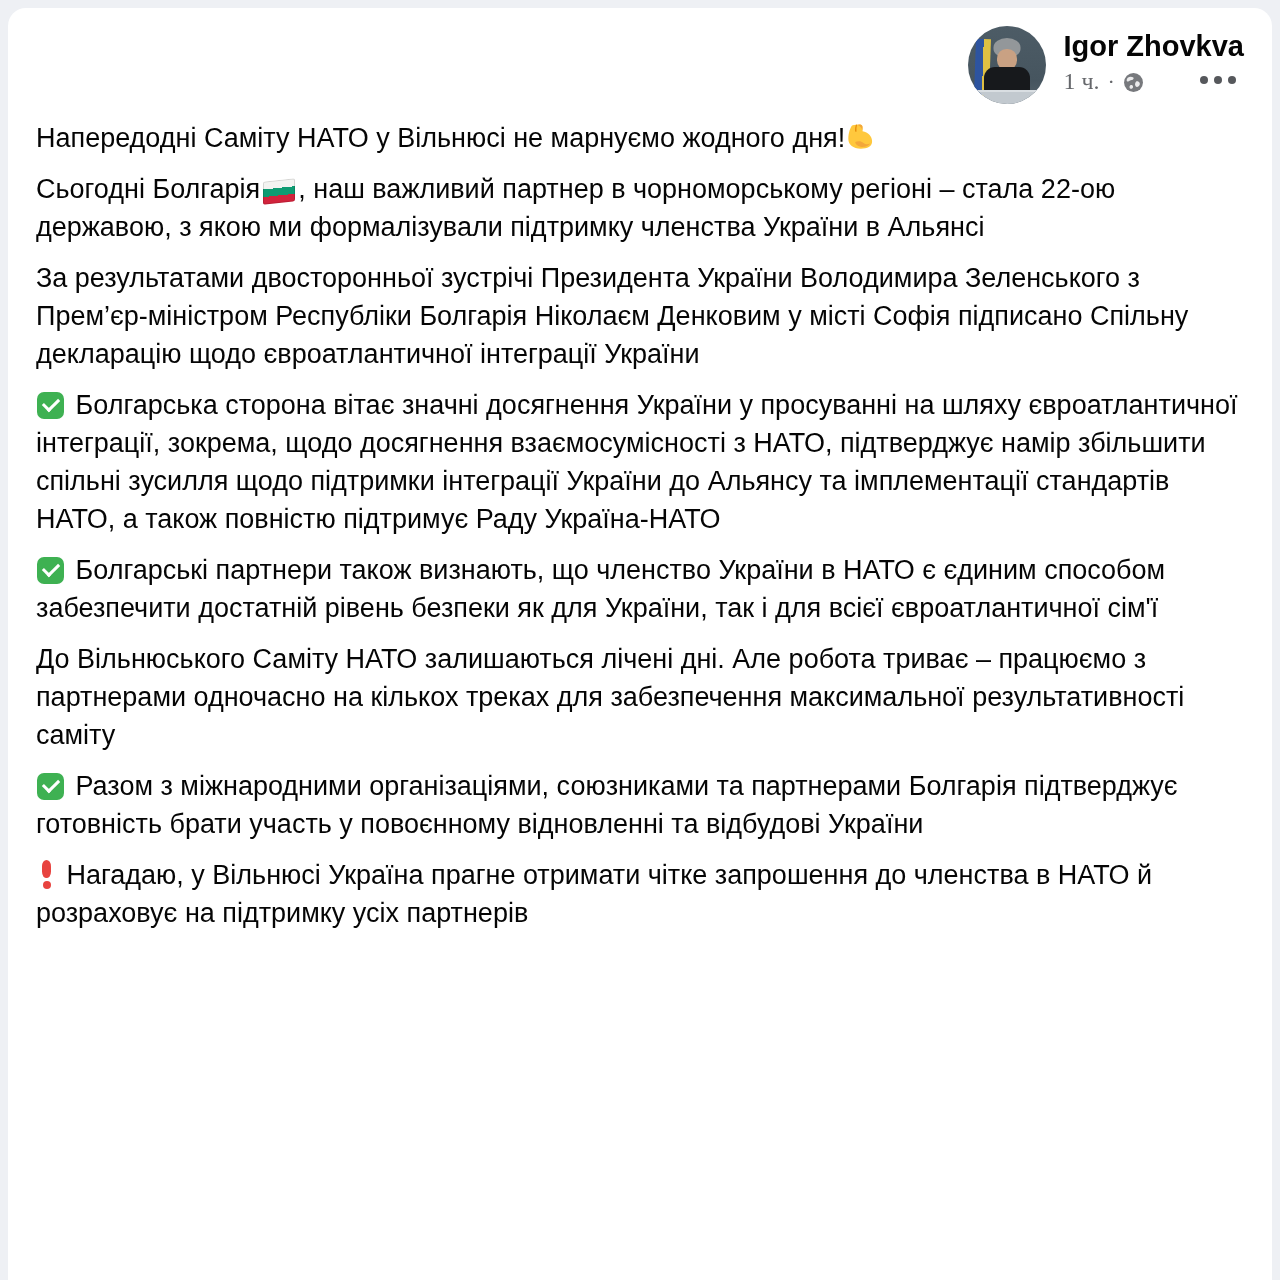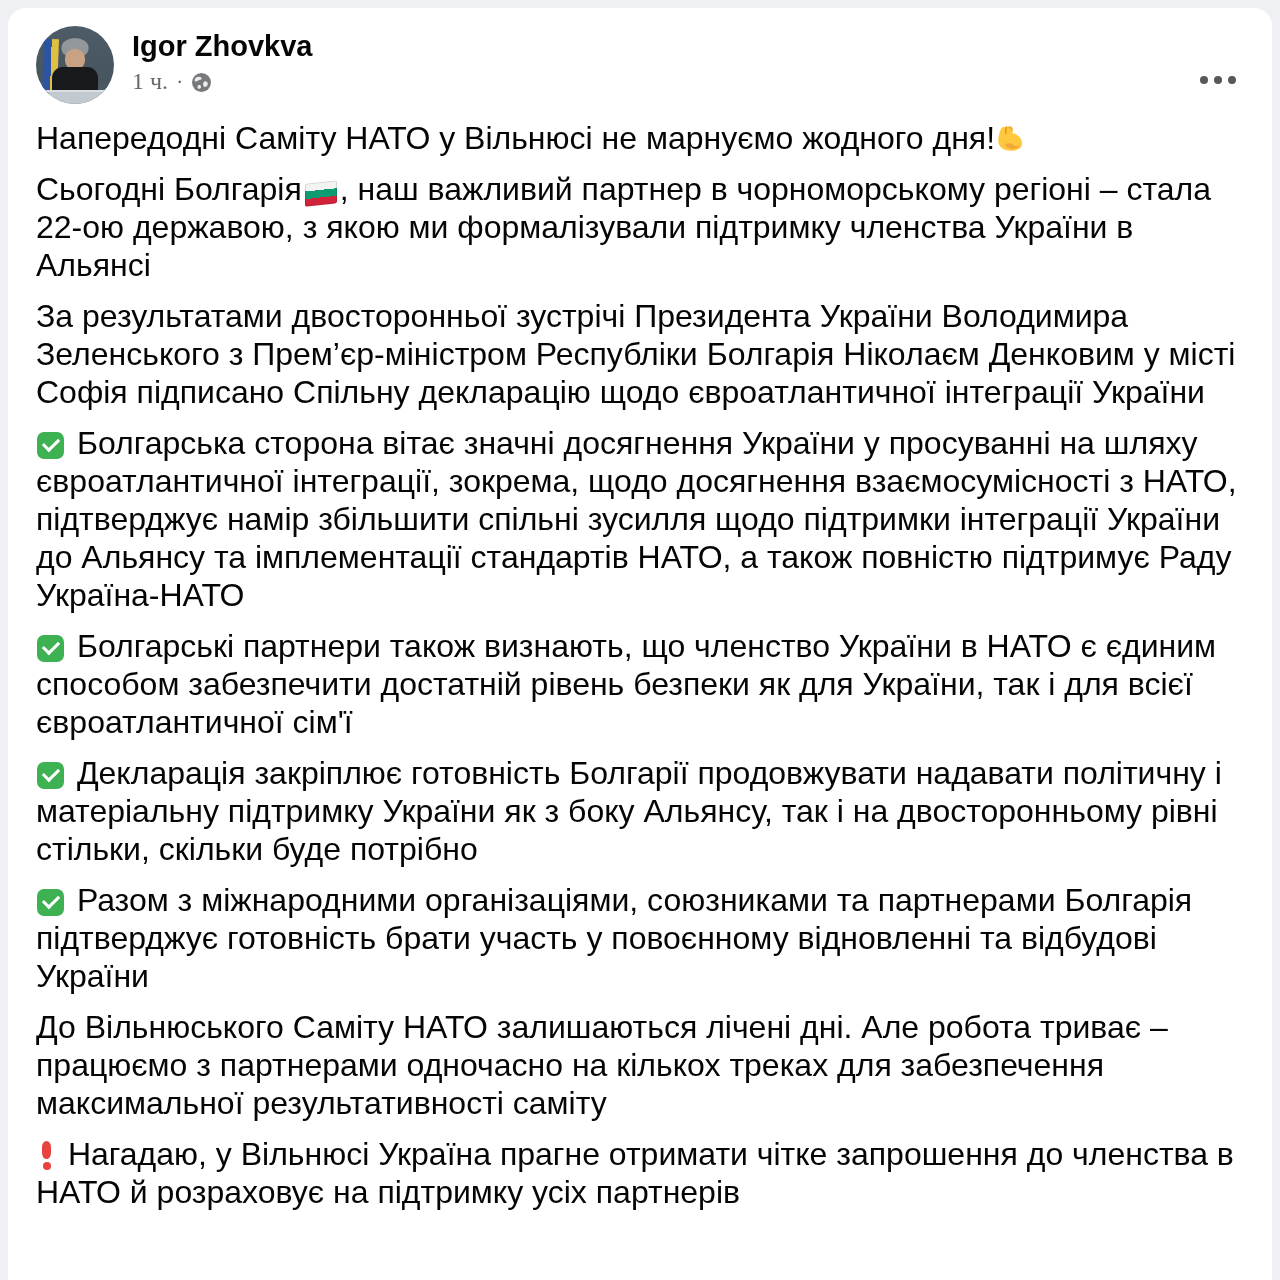--- a/index.html
+++ b/index.html
@@ -10,21 +10,21 @@
     overflow:hidden;position:relative;
   }
   .card{
     position:absolute;left:8px;top:8px;width:1264px;height:1272px;
     background:var(--card_bg,#fff);
     border-radius:18px 18px 0 0;
     padding:18px 28px 0 28px;
     box-sizing:border-box;
   }
   
-  .header{display:flex;align-items:flex-start;position:relative;}
+  .header{display:flex;align-items:flex-start;position:relative;justify-content:flex-end;}
   .avatar{
     width:78px;height:78px;border-radius:50%;overflow:hidden;position:relative;
     background:linear-gradient(180deg,#4d5c66 0%,#46555f 70%,#55626b 100%);
     flex:0 0 auto;cursor:pointer;
   }
   .av-flag{position:absolute;left:7px;top:13px;width:15px;height:57px;
     background:linear-gradient(90deg,#2d54a0 0 52%,#dfc043 52% 100%);
     transform:rotate(2deg);}
   .av-hair{position:absolute;left:50%;top:12px;transform:translateX(-50%);
     width:27px;height:19px;border-radius:50% 50% 42% 42%;background:#93979a;}
@@ -40,21 +40,21 @@
   .sub{display:flex;align-items:center;gap:8px;margin-top:5px;
     color:var(--muted,#65676b);font-size:24px;cursor:pointer;font-family:Liberation Serif, serif;}
   .sub .sep{font-size:22px;}
   .globe{display:inline-block;width:21px;height:21px;margin-top:2px;}
   .menu{position:absolute;right:-2px;top:40px;display:flex;gap:6px;
     padding:10px;cursor:pointer;}
   .menu i{width:8px;height:8px;border-radius:50%;background:#56585c;}
   
   .body{margin-top:15px;}
   .para{
-    font-size:32px;line-height:38px;color:var(--text,#050505);
+    font-size:27px;line-height:38px;color:var(--text,#050505);
     margin:0 0 13px 0;word-wrap:break-word;
   }
   .para:last-child{margin-bottom:0;}
   
   .emoji{display:inline-block;vertical-align:-5px;line-height:0;}
   .e-green-check{
     width:27px;height:27px;border-radius:7px;position:relative;
     background:var(--check_green,#3eb152);margin:0 4px 0 1px;
   }
   .e-green-check::after{
@@ -132,19 +132,18 @@
       <p class="para">Напередодні Саміту НАТО у Вільнюсі не марнуємо жодного дня!<span class="emoji e-flexed-biceps"><svg width="30" height="30" viewBox="0 0 36 36">
             <path fill="#FFC83D" d="M10.5 3.5 18 3c1.7 0 3 1.3 3 3v5.2c6.8 1.2 11.5 6 11.5 12.3 0 6-5.8 8.5-13.5 8.5C9.7 32 4 27.5 4 20.5 4 13 6.5 6.5 8.5 4.3c.6-.6 1.3-.8 2-.8z"></path>
             <path fill="#F3A73B" d="M21 11.2V6c0-1.7-1.3-3-3-3l-3 .2c4 2.3 6 4.6 6 8z"></path>
             <path fill="#E78E0D" d="M13 3.2c-.8 2.6-1.2 5.4-1 8.3l1.8.1c-.3-2.9 0-5.7.8-8.5l-1.6.1z"></path>
             <path fill="#F3A73B" d="M30.5 25.5c-2.4 1.8-6.1 1.6-8.3-.4-2.6-2.4-6.9-2.8-10-1 .5 3 2.7 5 6.3 5.6 4.8.8 9.9-.8 12-4.2z"></path>
           </svg></span></p>
       <p class="para">Сьогодні Болгарія<span class="emoji e-bulgaria-flag"></span>, наш важливий партнер в чорноморському регіоні – стала 22-ою державою, з якою ми формалізували підтримку членства України в Альянсі</p>
       <p class="para">За результатами двосторонньої зустрічі Президента України Володимира Зеленського з Прем’єр-міністром Республіки Болгарія Ніколаєм Денковим у місті Софія підписано Спільну декларацію щодо євроатлантичної інтеграції України</p>
       <p class="para"><span class="emoji e-green-check"></span> Болгарська сторона вітає значні досягнення України у просуванні на шляху євроатлантичної інтеграції, зокрема, щодо досягнення взаємосумісності з НАТО, підтверджує намір збільшити спільні зусилля щодо підтримки інтеграції України до Альянсу та імплементації стандартів НАТО, а також повністю підтримує Раду Україна-НАТО</p>
       <p class="para"><span class="emoji e-green-check"></span> Болгарські партнери також визнають, що членство України в НАТО є єдиним способом забезпечити достатній рівень безпеки як для України, так і для всієї євроатлантичної сім'ї</p>
-      <p class="para"><span class="emoji e-green-check"></span> Декларація закріплює готовність Болгарії продовжувати надавати політичну і матеріальну підтримку України як з боку Альянсу, так і на двосторонньому рівні стільки, скільки буде потрібно</p>
+      <p class="para">До Вільнюського Саміту НАТО залишаються лічені дні. Але робота триває – працюємо з партнерами одночасно на кількох треках для забезпечення максимальної результативності саміту</p>
       <p class="para"><span class="emoji e-green-check"></span> Разом з міжнародними організаціями, союзниками та партнерами Болгарія підтверджує готовність брати участь у повоєнному відновленні та відбудові України</p>
-      <p class="para">До Вільнюського Саміту НАТО залишаються лічені дні. Але робота триває – працюємо з партнерами одночасно на кількох треках для забезпечення максимальної результативності саміту</p>
       <p class="para"><span class="emoji e-red-exclamation"></span> Нагадаю, у Вільнюсі Україна прагне отримати чітке запрошення до членства в НАТО й розраховує на підтримку усіх партнерів</p>
     </div>
 
 </div>
 
 </body></html>

